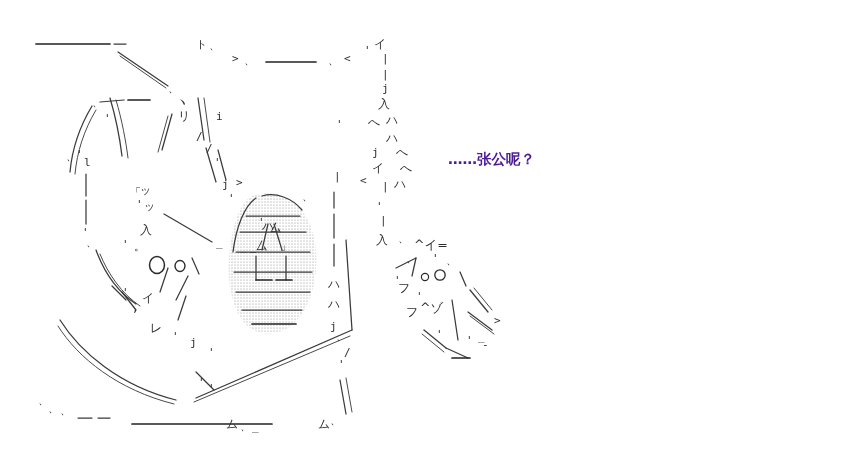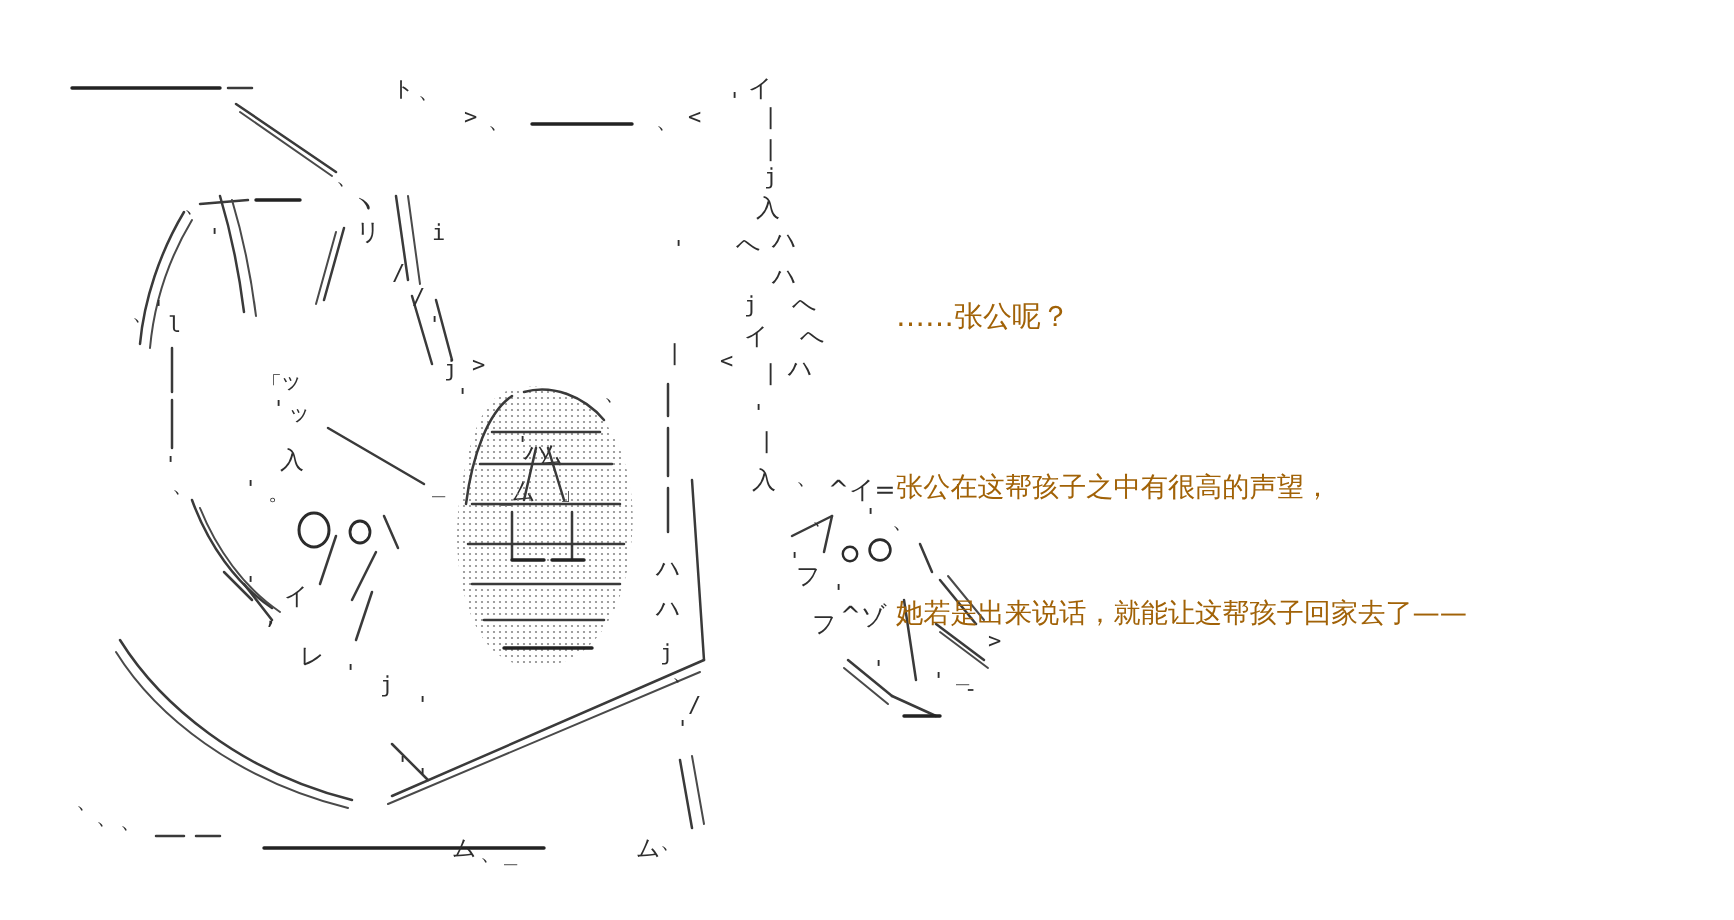--- a/index.html
+++ b/index.html
@@ -21,22 +21,23 @@
     position: relative;
     width: 867px;
     height: 460px;
     background: #ffffff;
   }
 
   
   .dialogue {
     position: absolute;
     font-family: "DejaVu Sans", "Liberation Sans", sans-serif;
-    color: #a16207;
+    color: #4c1d95;
     white-space: pre;
+    font-weight: bold;
   }
   .dialogue-q {
     left: 448px;
     top: 150px;
     font-size: 14.5px;
     line-height: 18px;
   }
   .dialogue-body {
     left: 448px;
     top: 192px;
@@ -293,23 +294,19 @@
       <text class="ch" x="236" y="186">&gt;</text>
       <text class="ch" x="222" y="188">j</text>
       <text class="ch" x="336" y="128">'</text>
       <text class="ch" x="208" y="356">'</text>
       <text class="ch" x="190" y="346">j</text>
     </g>
   </svg>
 
   <div class="dialogue dialogue-q">……张公呢？</div>
 
-  <div class="dialogue dialogue-body">
-    <span class="line">张公在这帮孩子之中有很高的声望，</span>
-    <span class="line">她若是出来说话，就能让这帮孩子回家去了——</span>
-  </div>
 
   <div style="position:absolute;left:414px;top:192px;font-family:'DejaVu Sans','Liberation Sans',sans-serif;font-size:12.5px;line-height:21px;color:#2e2e2e;white-space:pre;">
     <span class="line" style="display:block">^イ=</span>
     <span class="line" style="display:block;padding-left:6px">^ゾ</span>
   </div>
 
 </div>
 
 </body></html>

